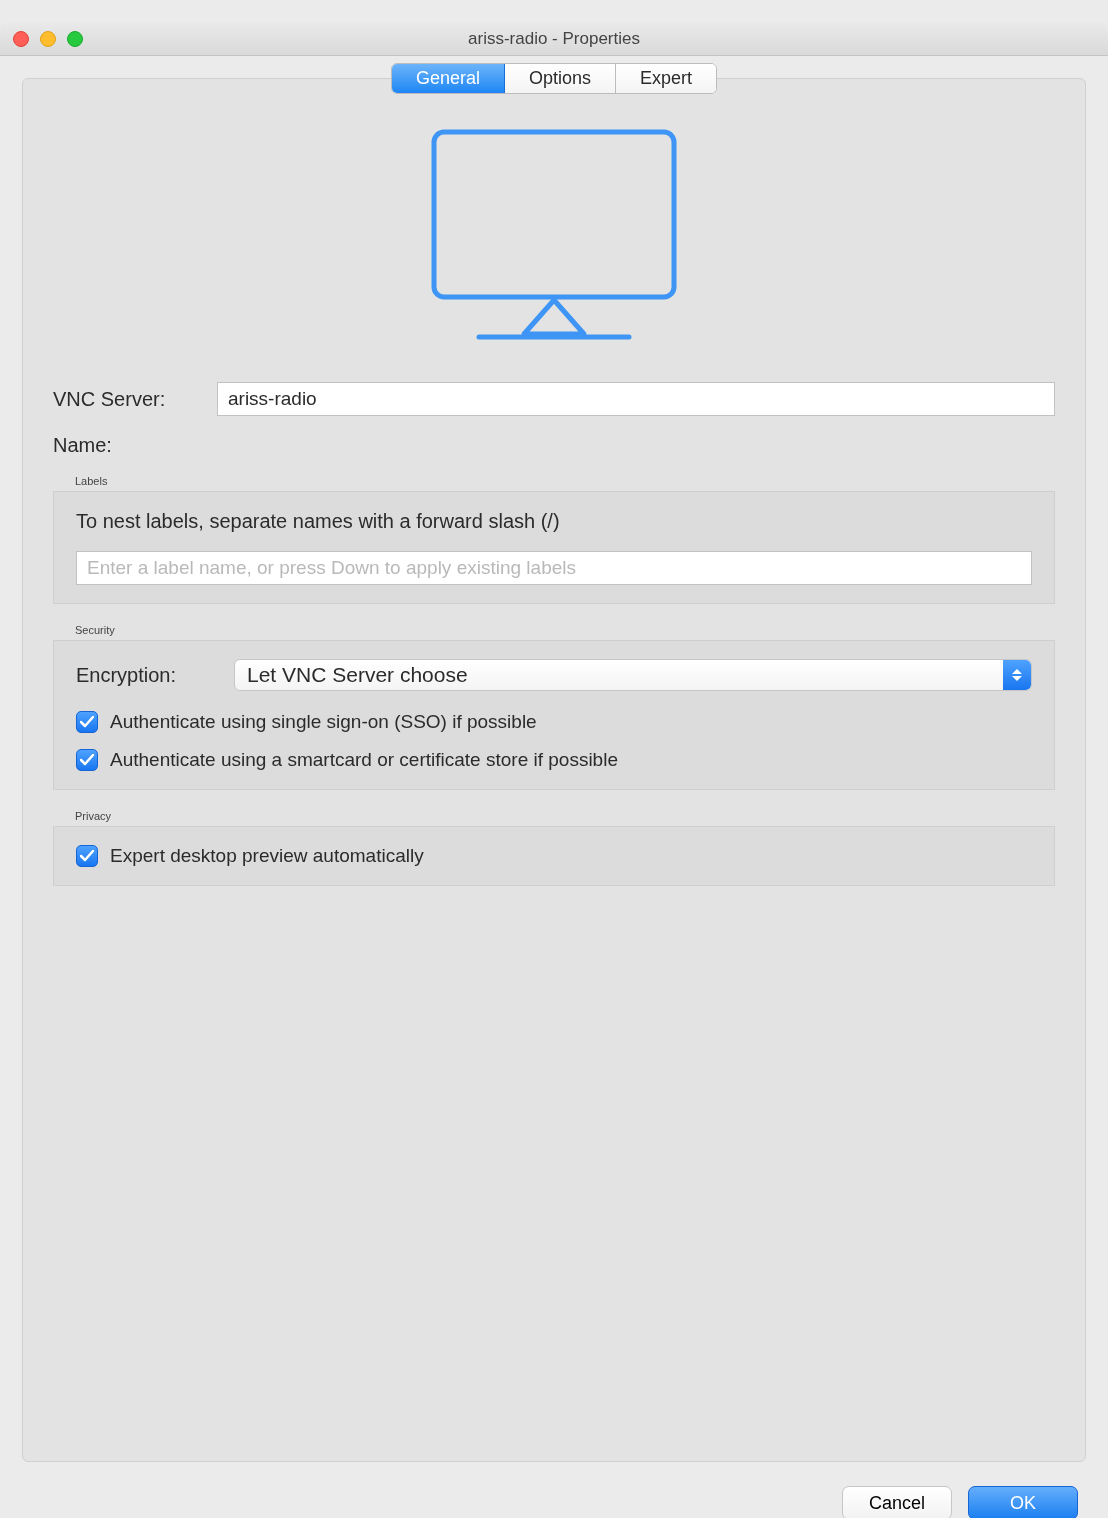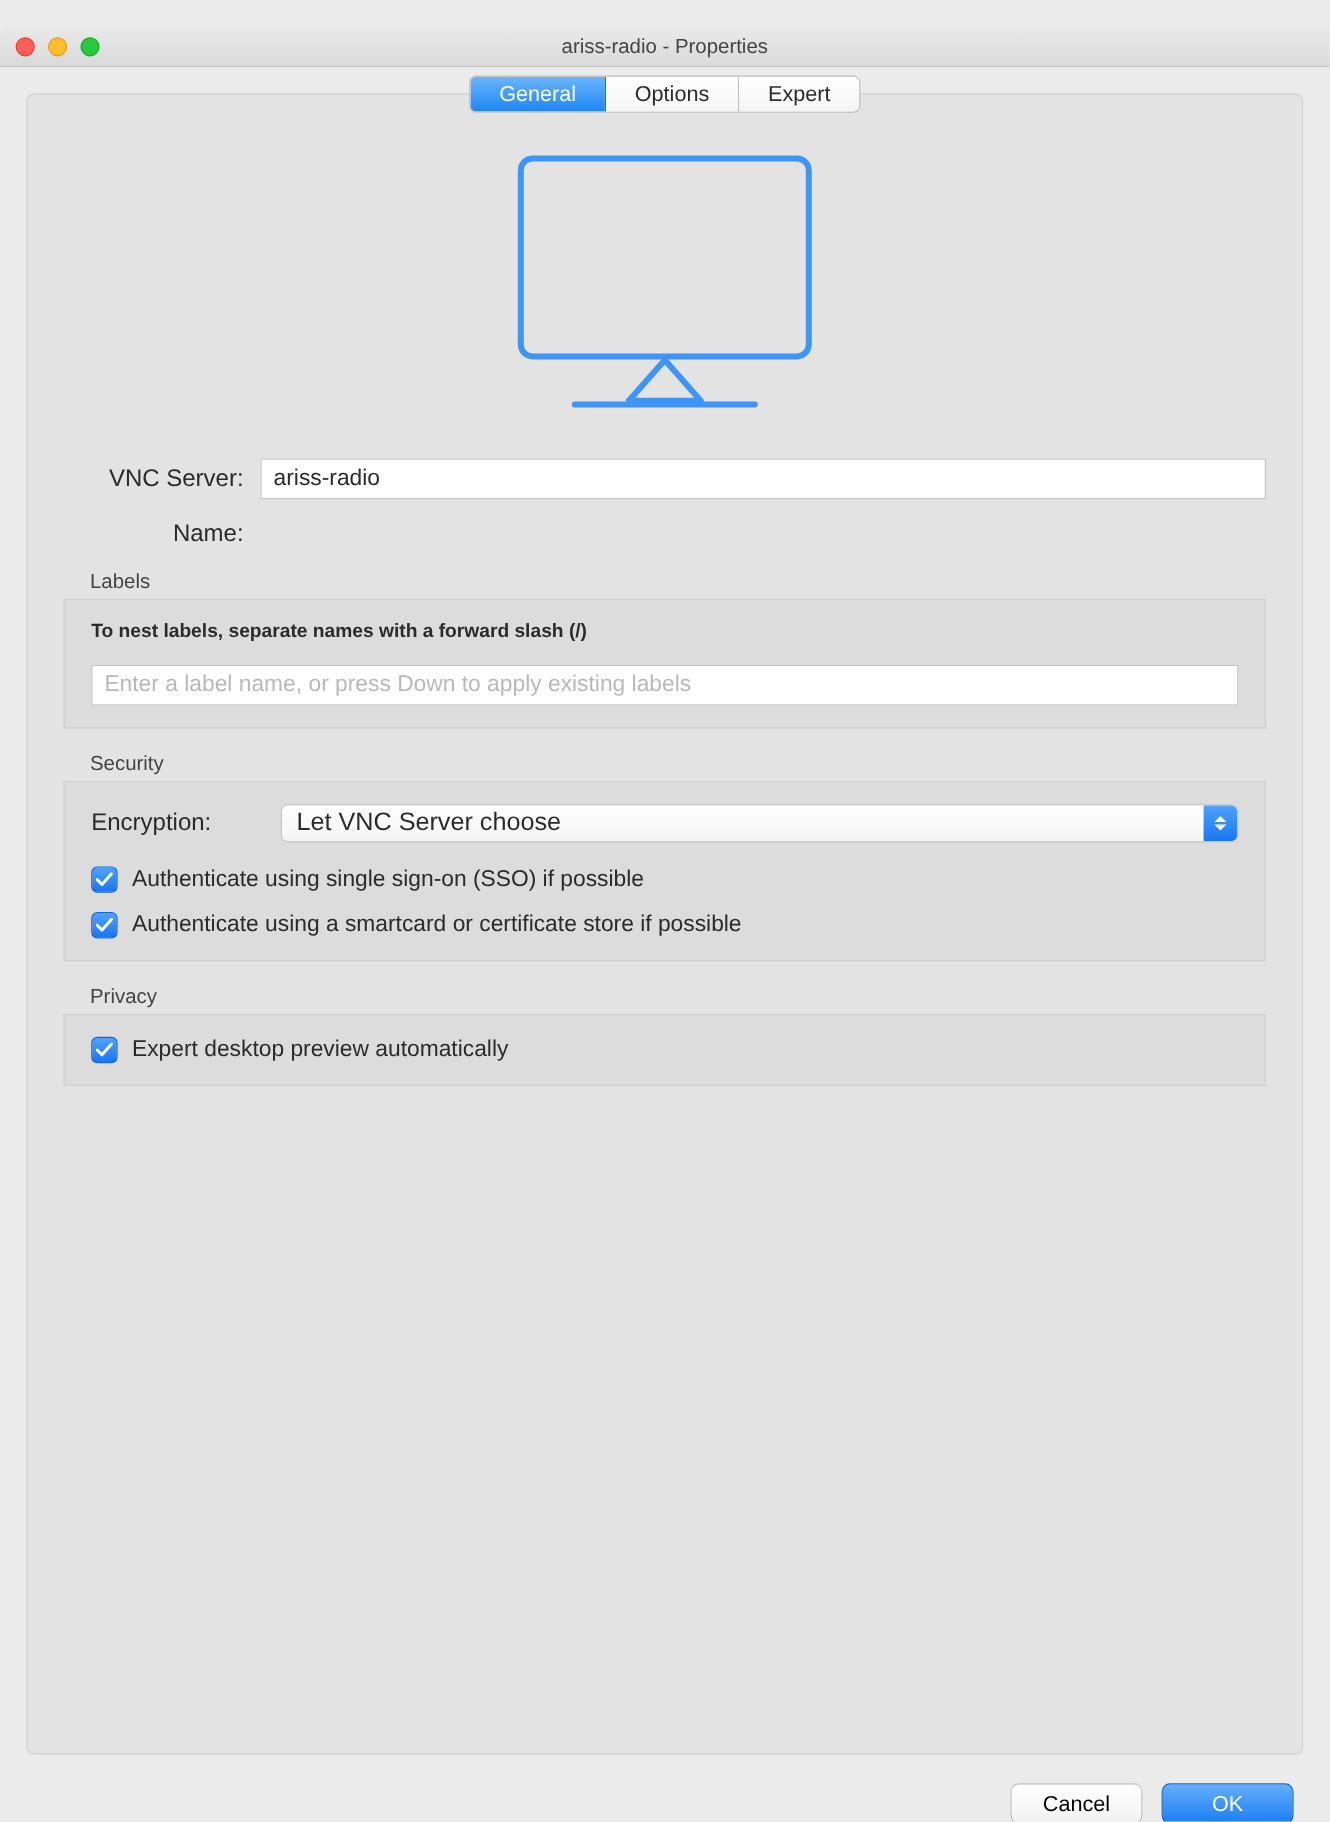--- a/index.html
+++ b/index.html
@@ -101,21 +101,21 @@
 
     .form-row {
       display: flex;
       align-items: center;
       margin-bottom: 18px;
       gap: 14px;
     }
     .form-row label {
       width: 150px;
       font-size: 20px;
-      text-align: right;
+      text-align: left;
       color: #2b2b2b;
     }
     .text-input {
       flex: 1;
       height: 34px;
       border: 1px solid #c2c2c2;
       background: #fff;
       font-size: 19px;
       padding: 2px 10px;
       color: #2b2b2b;
@@ -126,35 +126,34 @@
       border: 1px solid #86b7ea;
       box-shadow: 0 0 0 3px rgba(100,160,234,0.5);
     }
 
     fieldset.section {
       border: none;
       margin-top: 10px;
       margin-bottom: 20px;
     }
     fieldset.section > legend {
-      font-size: 17px;
+      font-size: 11px;
       color: #444;
       padding: 0;
       margin-bottom: 4px;
       margin-left: 22px;
     }
     .section-body {
       background: #dcdcdc;
       border: 1px solid #cfcfcf;
       padding: 18px 22px;
     }
     .section-desc {
-      font-size: 16px;
+      font-size: 20px;
       margin-bottom: 18px;
-      font-weight: bold;
     }
     .full-input {
       width: 100%;
     }
 
     .select-row {
       display: flex;
       align-items: center;
       gap: 18px;
       margin-bottom: 20px;

